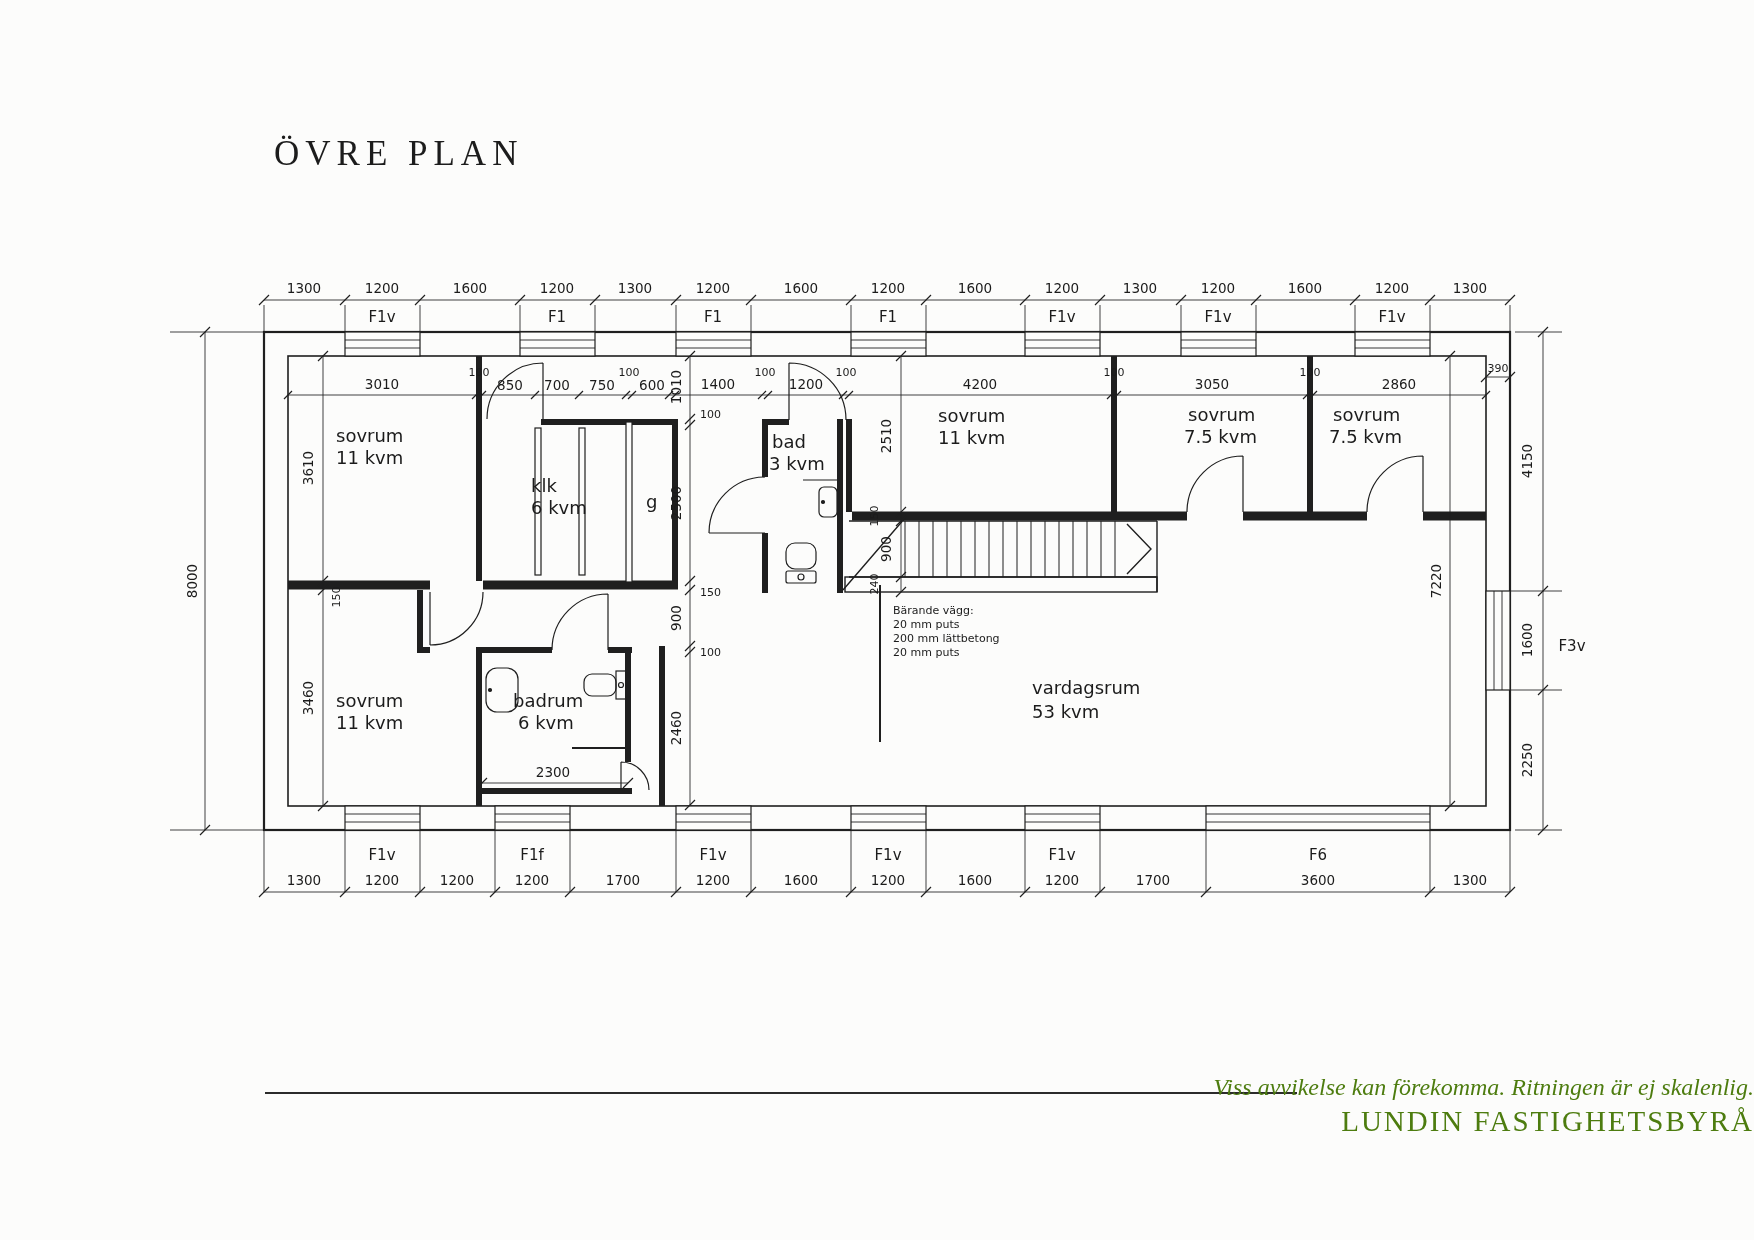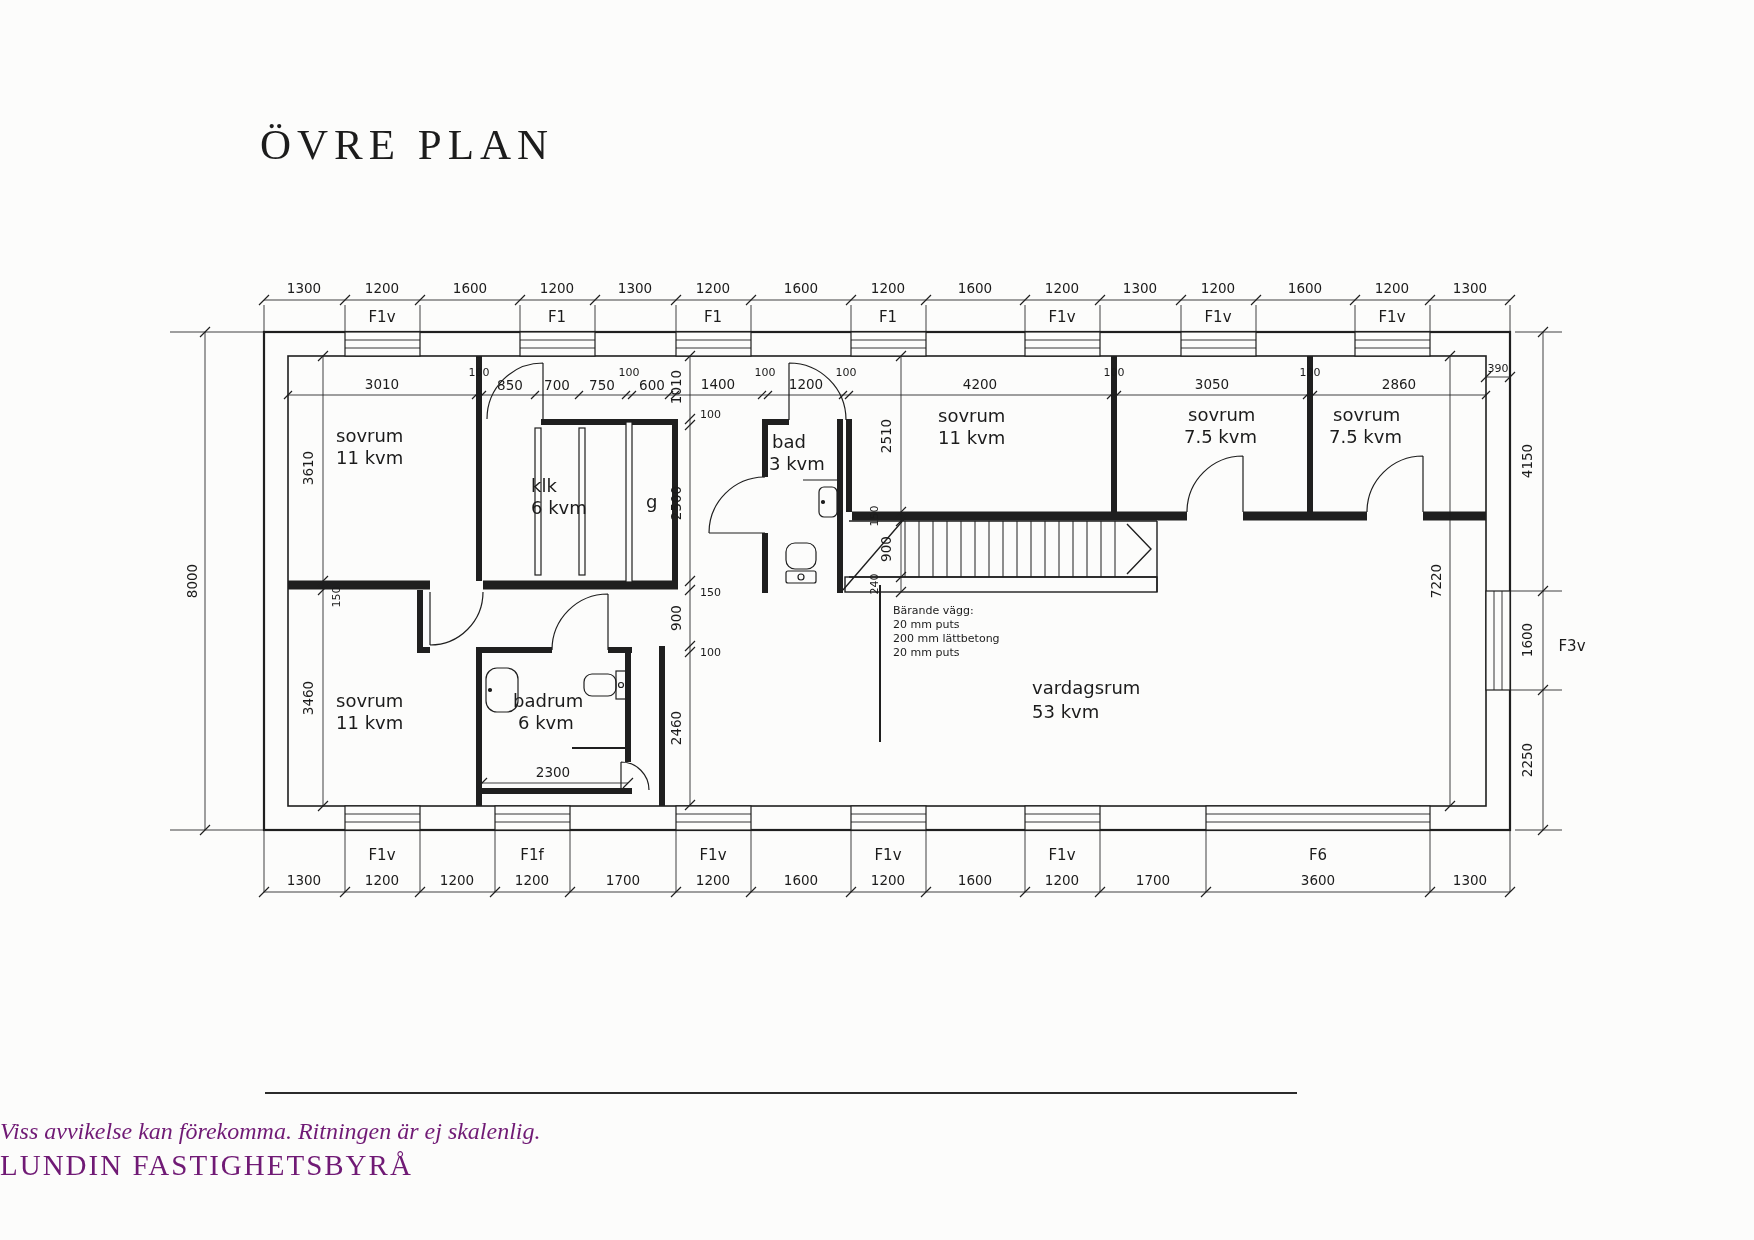--- a/index.html
+++ b/index.html
@@ -1,29 +1,29 @@
 <!DOCTYPE html>
 <html><head>
 <meta charset="utf-8">
 <style>
   html,body{margin:0;padding:0;}
   body{background:#ffffff;font-family:"Liberation Sans",sans-serif;}
   .page{position:relative;width:1754px;height:1240px;background:#fcfcfb;overflow:hidden;}
   .page-title{position:absolute;left:260px;top:120px;font-family:"Liberation Serif",serif;
-    font-size:43px;letter-spacing:6px;color:#1c1c1c;font-weight:normal;margin:0;}
+    font-size:35px;letter-spacing:6px;color:#1c1c1c;font-weight:normal;margin:14px;}
   svg{position:absolute;left:0;top:0;}
   svg text{font-family:"DejaVu Sans",sans-serif;fill:#1b1b1b;}
   .dim{font-size:13.5px;text-anchor:middle;}
   .dimsm{font-size:11px;text-anchor:middle;}
   .dimsm.st{text-anchor:start;}
   .wlabel{font-size:15px;text-anchor:middle;}
   .room{font-size:18px;text-anchor:start;}
   .note{font-size:11px;text-anchor:start;}
   .footer-rule{position:absolute;left:265px;top:1092px;width:1032px;height:2px;background:#2b2b2b;}
-  .footer{position:absolute;left:0;top:1118px;width:100%;text-align:left;color:#701a75;}
+  .footer{position:absolute;left:0;top:1074px;width:100%;text-align:right;color:#4d7c0f;}
   .footer .disclaimer{font-family:"Liberation Serif",serif;font-style:italic;font-size:24px;margin:0;}
   .footer .agency{font-family:"Liberation Serif",serif;font-size:29px;letter-spacing:2px;margin:4px 0 0 0;}
 </style>
 </head>
 <body>
 
 <div class="page">
 
   <h1 class="page-title">ÖVRE PLAN</h1>
 

